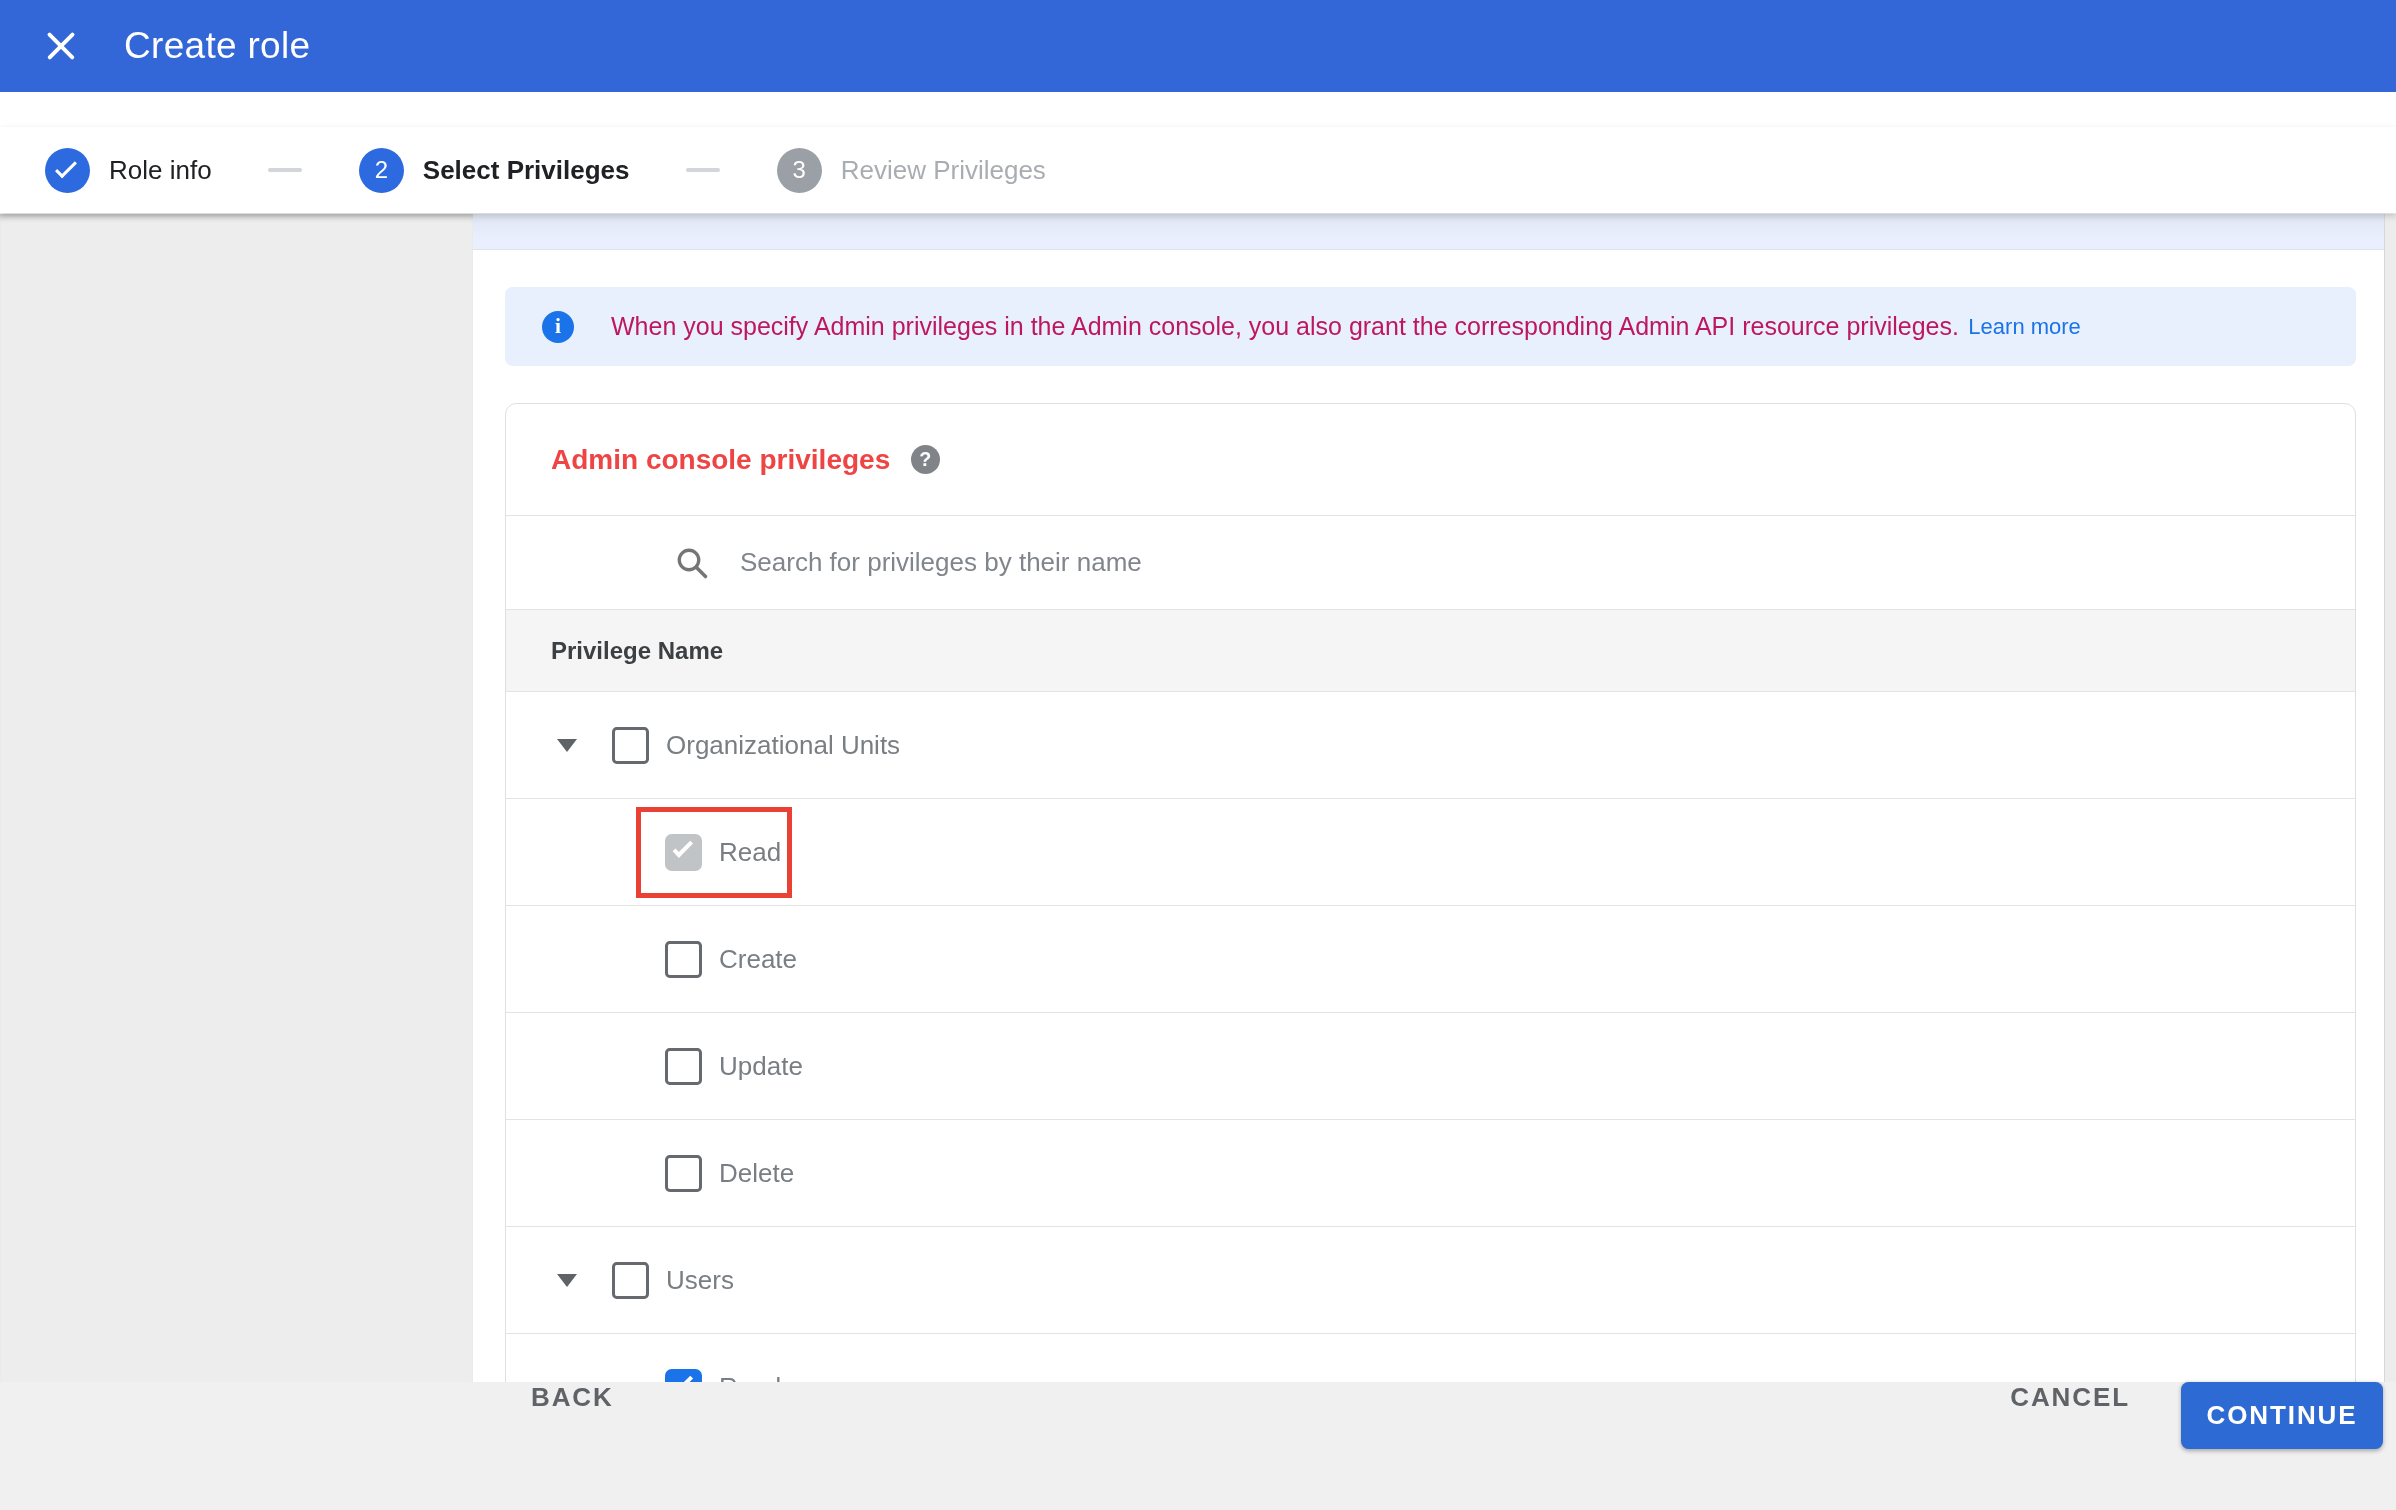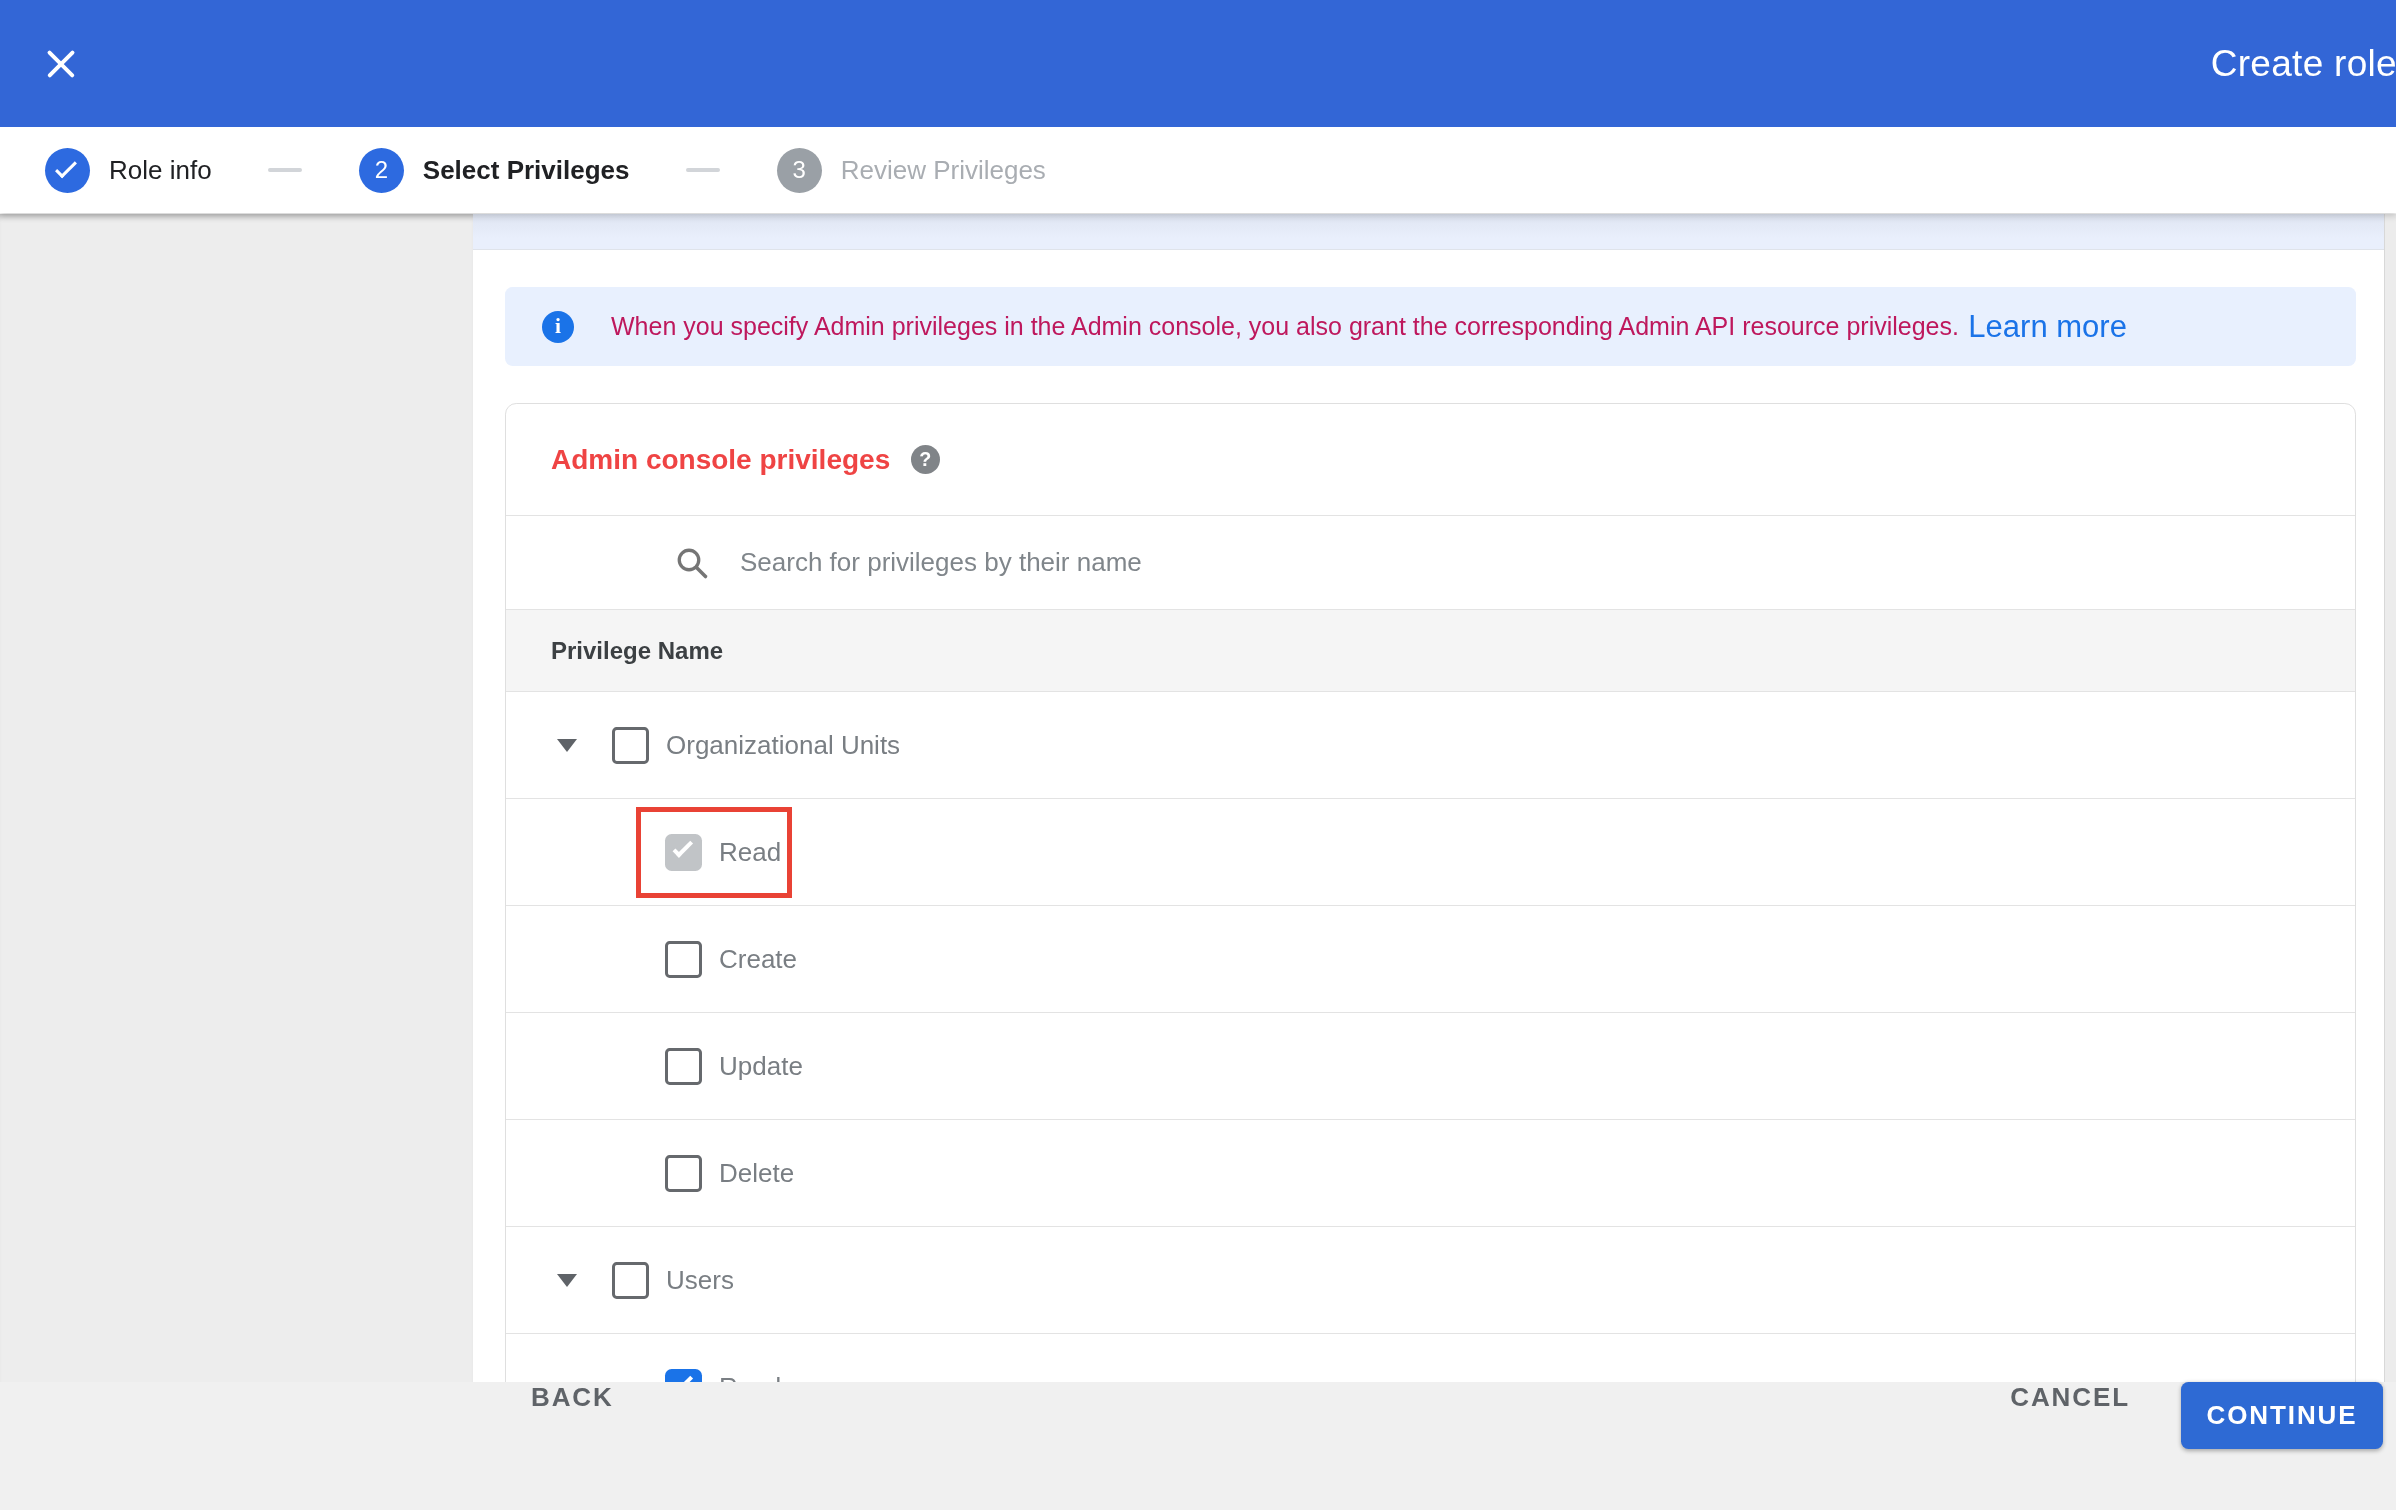--- a/index.html
+++ b/index.html
@@ -1,21 +1,21 @@
 <!DOCTYPE html>
 <html style="font-size:15px"><head>
 <meta charset="utf-8">
 <style>
   * { margin:0; padding:0; box-sizing:border-box; }
   body { font-family:"Liberation Sans", sans-serif; }
   .screen { position:relative; width:2397px; height:1510px; background:#ffffff; overflow:hidden; }
 
   
-  .appbar { position:absolute; left:0; top:0; width:2397px; height:127px;
-            background:#3366d6; display:flex; align-items:center; z-index:30;justify-content:space-between; }
+  .appbar { position:absolute; left:0; top:0; width:2397px; height:92px;
+            background:#3366d6; display:flex; align-items:center; z-index:30; }
   .close-btn { position:relative; width:34px; height:34px; margin-left:44px; cursor:pointer; }
   .close-btn::before, .close-btn::after { content:""; position:absolute; left:-0.9px; top:15px;
             width:36px; height:3.7px; background:#ffffff; border-radius:1.9px; }
   .close-btn::before { transform:rotate(45deg); }
   .close-btn::after  { transform:rotate(-45deg); }
   .appbar-title { color:#ffffff; font-size:37px; font-weight:400; margin-left:46px; letter-spacing:0.3px; }
 
   
   .stepper { position:absolute; left:0; top:127px; width:2397px; height:86px; background:#ffffff;
              display:flex; align-items:center; padding-left:45px; z-index:20;
@@ -45,21 +45,21 @@
   .scroll-track { position:absolute; right:0; top:0; width:12px; height:1168px;
              background:#ececec; border-left:1.9px solid #d8d8d8; }
 
   
   .banner { position:absolute; left:32px; top:73px; width:1851px; height:79px;
             background:#e8f0fe; border-radius:7.5px; display:flex; align-items:center; }
   .info-icon { width:32px; height:32px; border-radius:50%; background:#1a73e8; color:#ffffff;
                font-size:21.5px; font-weight:700; display:flex; align-items:center; justify-content:center;
                margin-left:37px; flex:0 0 auto; font-family:"Liberation Serif", serif; }
   .banner-text { margin-left:37px; font-size:25px; color:#be185d; }
-  .banner-link { color:#1a73e8; margin-left:9.4px; font-size:31px; cursor:pointer; text-decoration:none; }
+  .banner-link { color:#1a73e8; margin-left:9.4px; font-size:22px; cursor:pointer; text-decoration:none; }
 
   
   .card { position:absolute; left:32px; top:189px; width:1851px; height:1077px;
           border:1.9px solid #dfdfdf; border-radius:11.2px 11.2px 0 0; background:#ffffff; }
   .card-header { height:111px; display:flex; align-items:center; padding-left:45px; }
   .card-title { font-size:28px; font-weight:700; color:#ef4444; }
   .help-icon { width:29px; height:29px; border-radius:50%; background:#808488; color:#ffffff;
                font-size:19.7px; font-weight:700; display:flex; align-items:center; justify-content:center;
                margin-left:20.6px; cursor:pointer; }
   .search-row { height:94px; border-top:1.9px solid #e3e3e3; display:flex; align-items:center;

